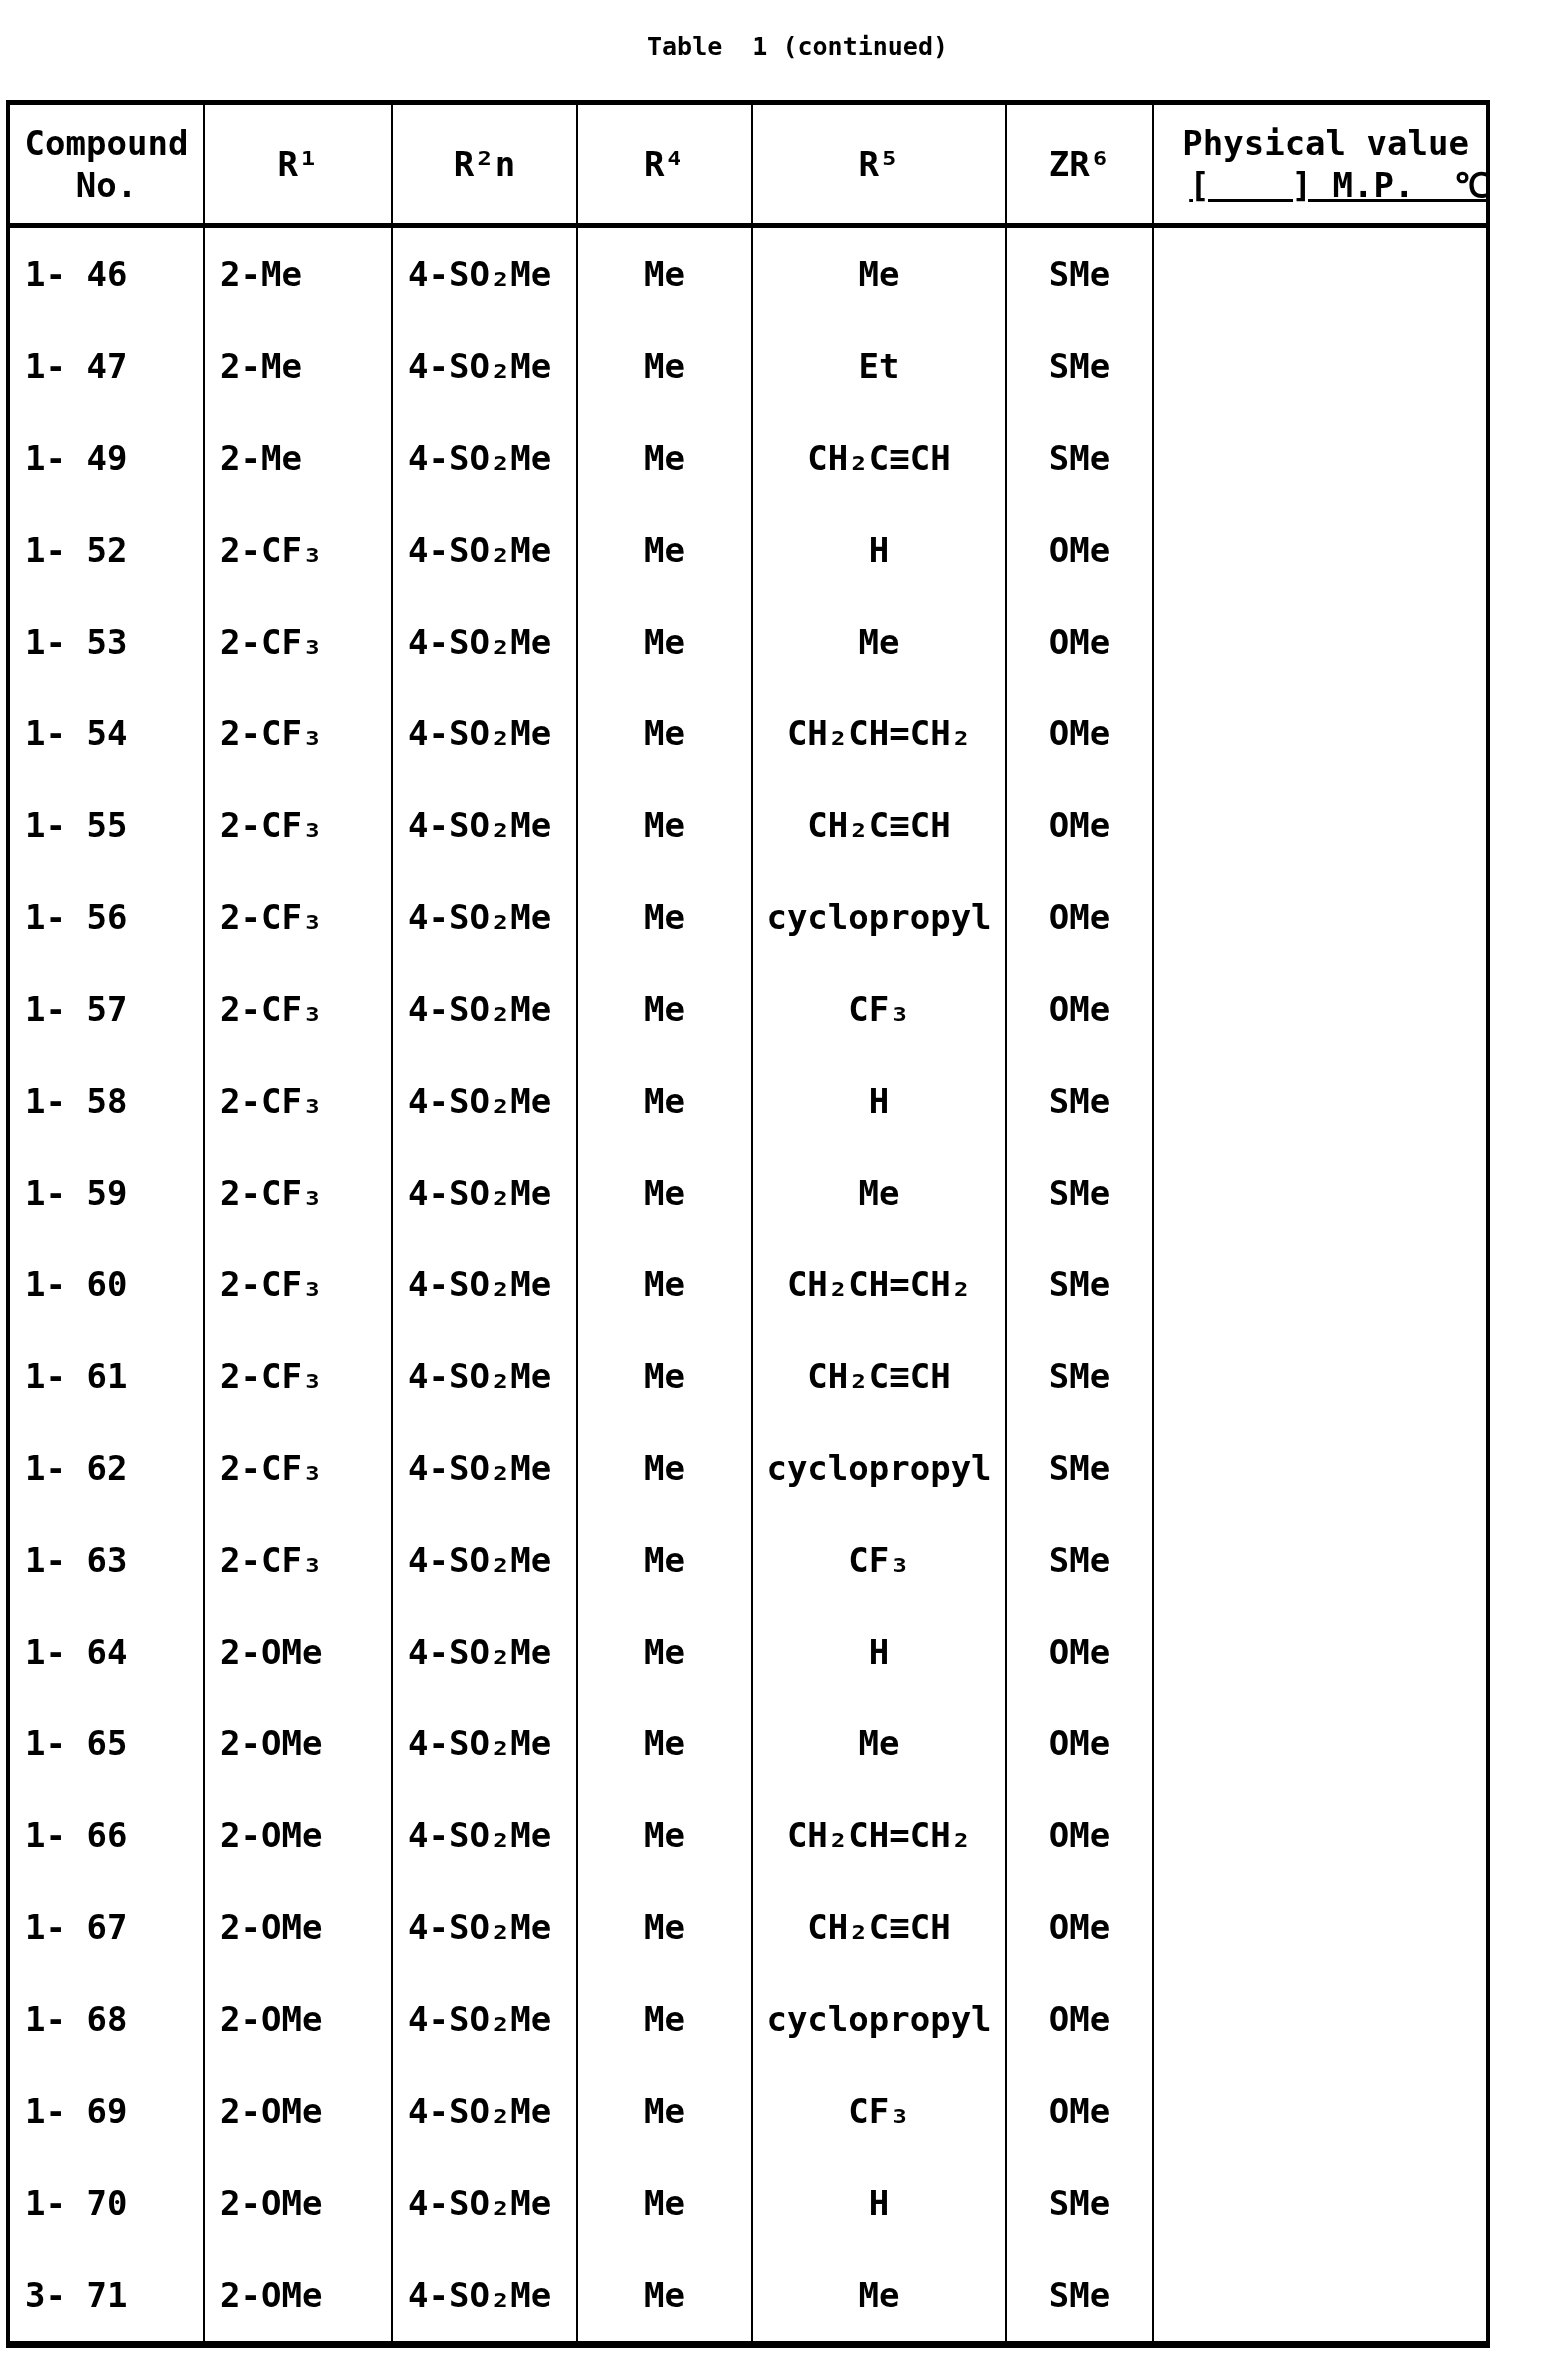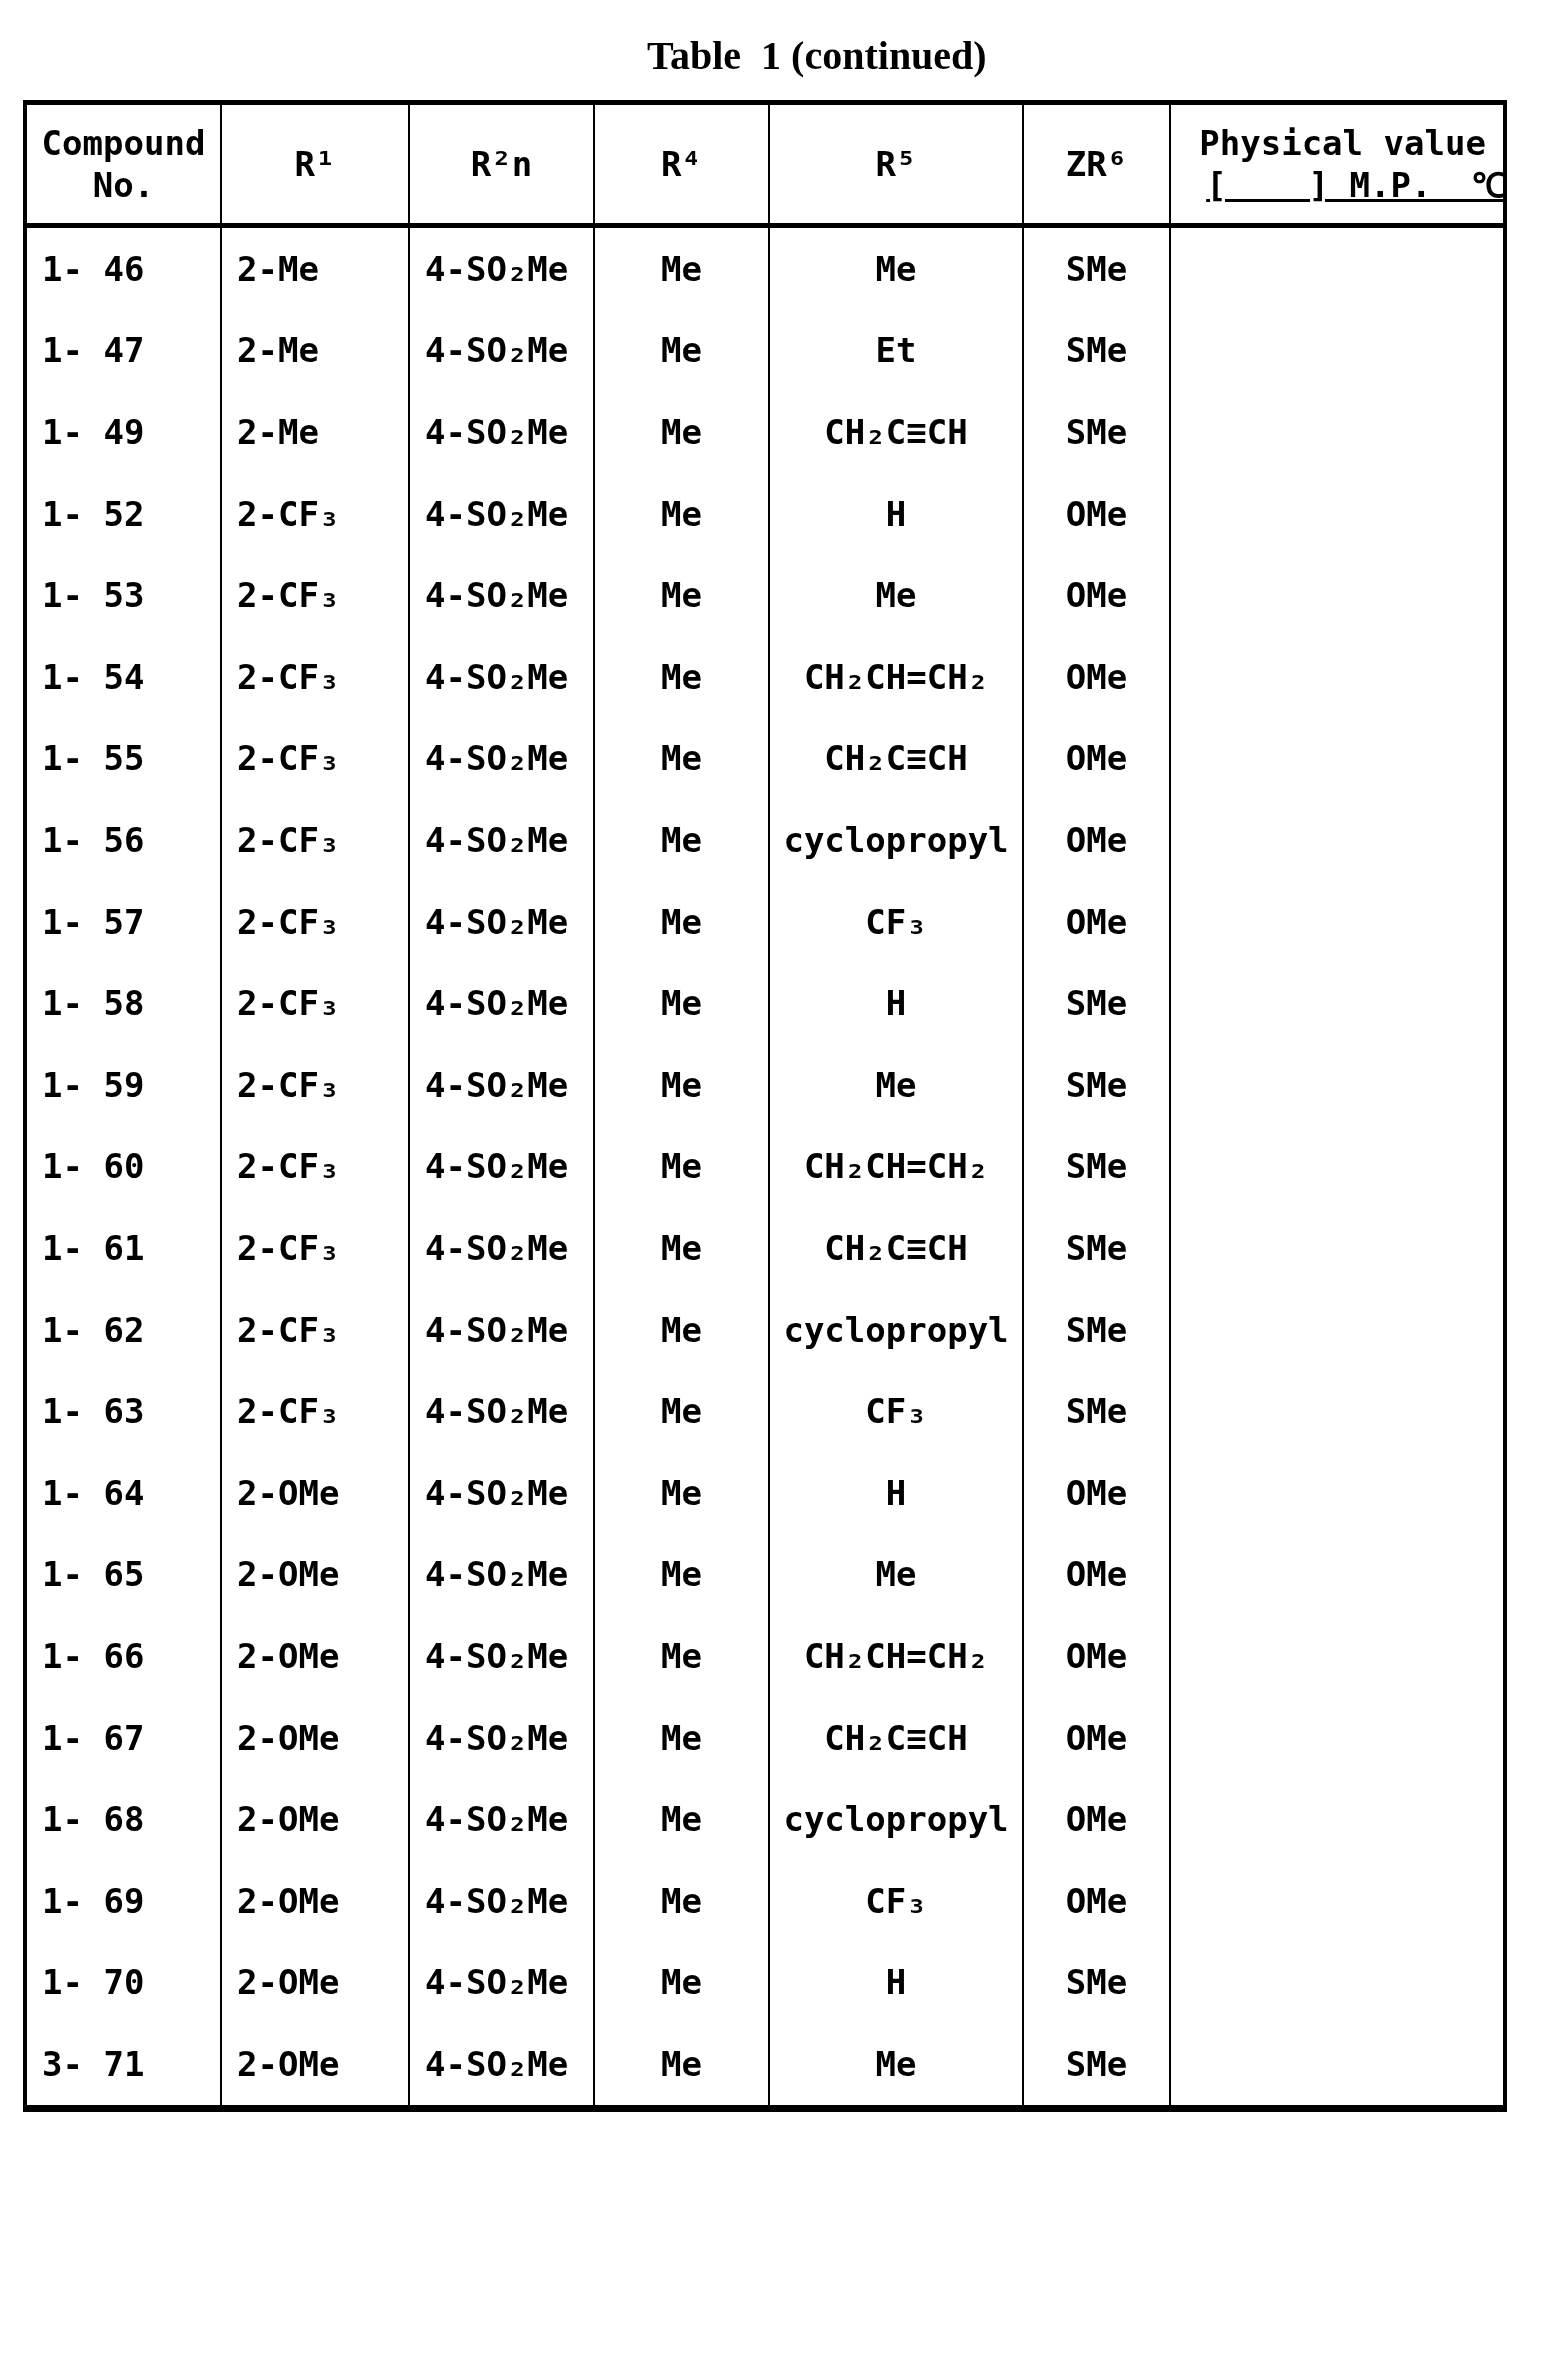--- a/index.html
+++ b/index.html
@@ -4,25 +4,25 @@
 <style>
   html,body{margin:0;padding:0;}
   body{
     width:1551px;height:2379px;position:relative;
     background:#ffffff;color:#000;
     font-family:"DejaVu Sans Mono", monospace;
     font-weight:bold;
   }
   .page-title{
     position:absolute;left:647px;top:32px;
-    font-size:40px;white-space:pre;letter-spacing:0px;font-family:Liberation Serif, serif;
+    font-size:25px;white-space:pre;letter-spacing:0px;
   }
   table.compound-table{
-    position:absolute;left:23px;top:100px;
-    width:1479px;height:2012px;
+    position:absolute;left:6px;top:100px;
+    width:1479px;height:2248px;
     border-collapse:collapse;table-layout:fixed;
     border:4.7px solid #000;
     border-top-width:5.6px;
     border-bottom-width:7.5px;
   }
   th,td{
     border-left:2.8px solid #000;border-right:2.8px solid #000;
     border-top:0;border-bottom:0;
     font-size:34px;font-weight:bold;padding:0;overflow:hidden;
   }

